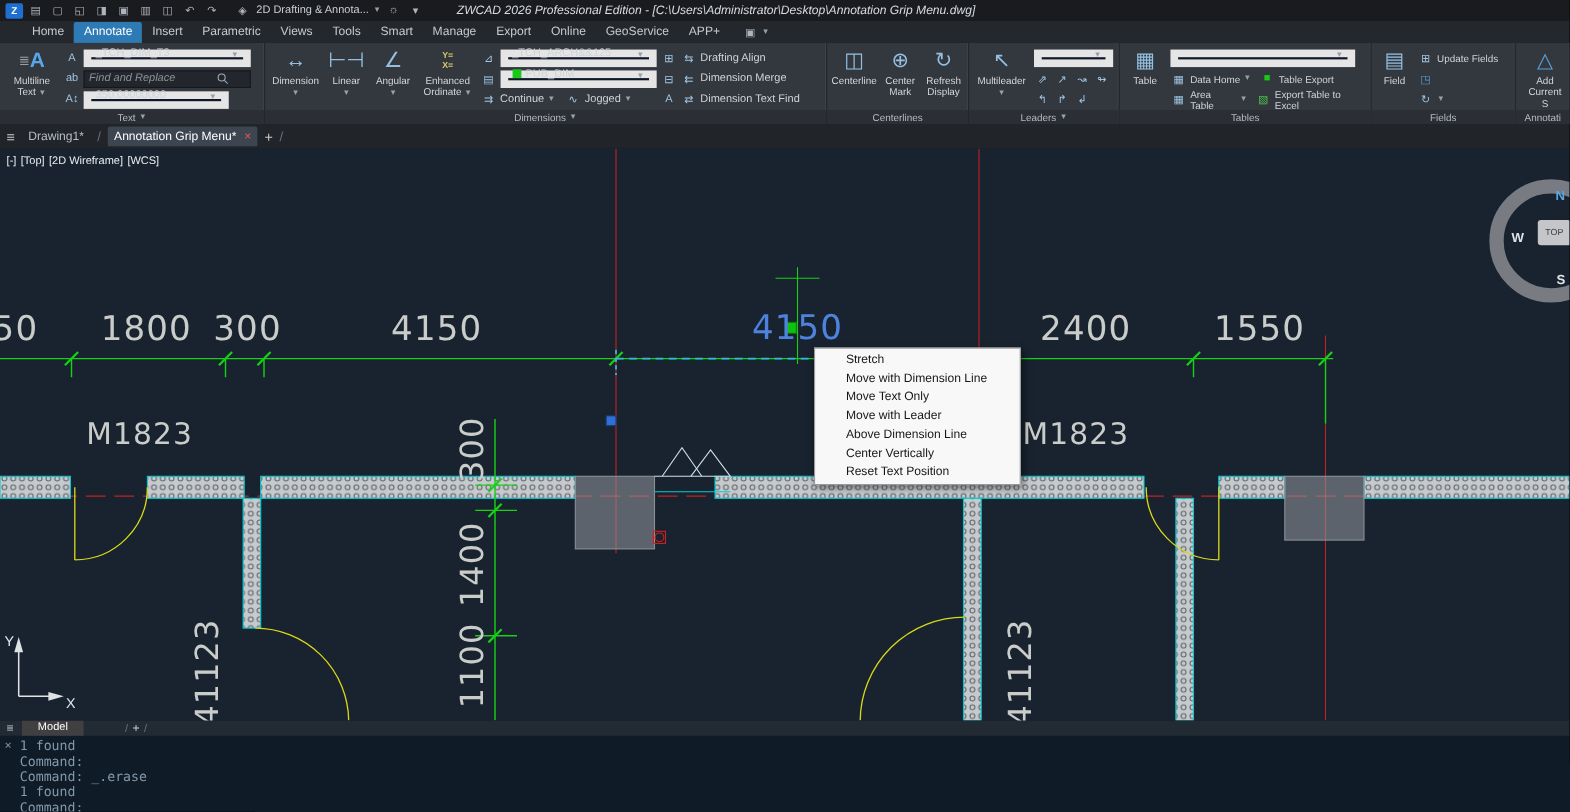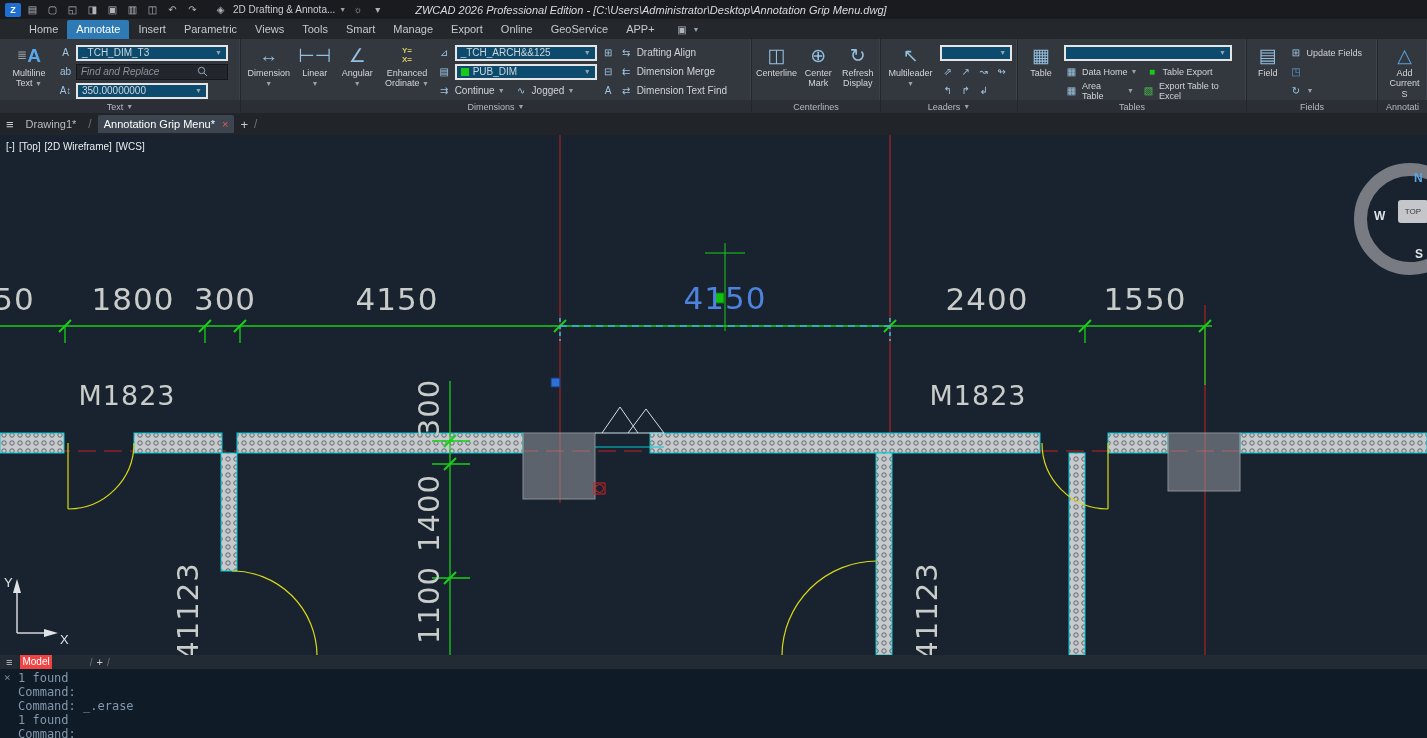--- a/index.html
+++ b/index.html
@@ -29,22 +29,22 @@
   .panel{ display:flex; flex-direction:column; border-right:1px solid #23262b; box-shadow:inset -1px 0 0 #3d424a; }
   .panel-content{ flex:1; display:flex; padding:2px 4px 0 4px; gap:4px; }
   .panel-label{ height:13px; font-size:9px; color:#b6bac0; display:flex; align-items:center;
                 justify-content:center; gap:3px; background:#2b2f35; }
   .big-btn{ display:flex; flex-direction:column; align-items:center; padding-top:2px;
             color:#d3d7db; font-size:9px; text-align:center; line-height:1.15; }
   .big-icon{ height:25px; font-size:19px; color:#93bfe0; display:flex; align-items:center; justify-content:center; }
   .stack{ display:flex; flex-direction:column; gap:2px; padding-top:3px; }
   .row{ display:flex; align-items:center; gap:3px; height:17px; }
   .mini-icon{ width:15px; height:14px; font-size:10px; color:#9ec5e2; display:flex; align-items:center; justify-content:center; flex:none;}
-  .combo{ height:16px; background:#0c4a6e; border:2px solid #e5e5e5; color:#d0d4d8; font-size:10px;
-          display:flex; align-items:center; padding:0 4px; justify-content:space-between; }
+  .combo{ height:16px; background:#0f172a; border:7px solid #e5e5e5; color:#d0d4d8; font-size:10px;
+          display:flex; align-items:flex-end; padding:0 4px; justify-content:space-between; }
   .search{ height:16px; background:#23262c; border:1px solid #15181c; display:flex; align-items:center; padding:0 4px; }
   .search input{ background:transparent; border:none; outline:none; color:#c0c4c8; font-size:10px; width:116px; font-family:inherit; }
   .search input::placeholder{ font-style:italic; color:#8d939a; }
   .small-btn{ display:flex; align-items:center; gap:3px; font-size:10px; color:#d0d4d8; }
   .green-sq{ width:8px; height:8px; background:#19c919; display:inline-block; margin-right:4px; flex:none;}
   .yx-icon{ font-size:8px; line-height:1.1; color:#d8c868; font-weight:bold; }
 
   
   .doctabs{ height:22px; flex:none; background:#21252a; display:flex; align-items:center; gap:6px; padding:0 6px; }
   .hamburger{ color:#c8ccd0; font-size:13px; }
@@ -72,21 +72,21 @@
   .navcube{ position:absolute; left:1354px; top:28px; width:112px; height:112px; z-index:4; }
   .nav-ring{ position:absolute; inset:0; border-radius:50%; border:13px solid rgba(152,154,158,.75); }
   .nav-letter{ position:absolute; font-size:12px; font-weight:bold; color:#dfe3e6; }
   .nav-letter.n{ color:#5aa7e8; }
   .nav-top{ position:absolute; left:44px; top:37px; width:30px; height:23px; background:#c4c6c9;
             border-radius:3px; color:#3a3d40; font-size:8px; display:flex; align-items:center; justify-content:center; }
 
   
   .modelbar{ height:14px; flex:none; background:#222b34; display:flex; align-items:center; gap:8px; padding:0 6px; }
   .modelbar .hamburger{ font-size:11px; }
-  .model-tab{ background:#ef4444; color:#fff; font-size:10px; padding:0 2px; height:14px; line-height:14px; }
+  .model-tab{ background:#404040; color:#fff; font-size:10px; padding:0 14px; height:14px; line-height:14px; }
   .modelbar .slash{ font-size:10px; }
   .modelbar .plus{ font-size:11px; }
 
   
   .cmd{ height:69px; flex:none; background:#0f1b27; padding:2px 0 0 4px; overflow:hidden;
         font-family:"DejaVu Sans Mono",monospace; font-size:12px; color:#8298ab; line-height:14px; }
   .cmd-line{ white-space:pre; padding-left:14px; }
   .cmd-line.first{ padding-left:0; display:flex; gap:4px; }
   .cmd-x{ color:#7c8892; font-size:11px; width:10px; }
 </style>
@@ -526,20 +526,29 @@
 
     <div class="cad vert" style="left:429px; top:273px">300</div>
     <div class="cad vert" style="left:429px; top:378px">1400</div>
     <div class="cad vert" style="left:429px; top:470px">1100</div>
     <div class="cad vert" style="left:188px; top:476px">41123</div>
     <div class="cad vert" style="left:927px; top:476px">41123</div>
 
     <div class="cad room" style="left:127px; top:260px">M1823</div>
     <div class="cad room" style="left:978px; top:260px">M1823</div>
 
+    <div class="ctx" style="left:740px; top:181px">
+      <div class="ctx-item">Stretch</div>
+      <div class="ctx-item">Move with Dimension Line</div>
+      <div class="ctx-item">Move Text Only</div>
+      <div class="ctx-item">Move with Leader</div>
+      <div class="ctx-item">Above Dimension Line</div>
+      <div class="ctx-item">Center Vertically</div>
+      <div class="ctx-item">Reset Text Position</div>
+    </div>
 
     <div class="navcube">
       <div class="nav-ring"></div>
       <span class="nav-letter n" style="left:60px; top:8px">N</span>
       <span class="nav-letter" style="left:20px; top:46px">W</span>
       <span class="nav-letter" style="left:61px; top:84px">S</span>
       <span class="nav-top">TOP</span>
     </div>
   </div>
 

